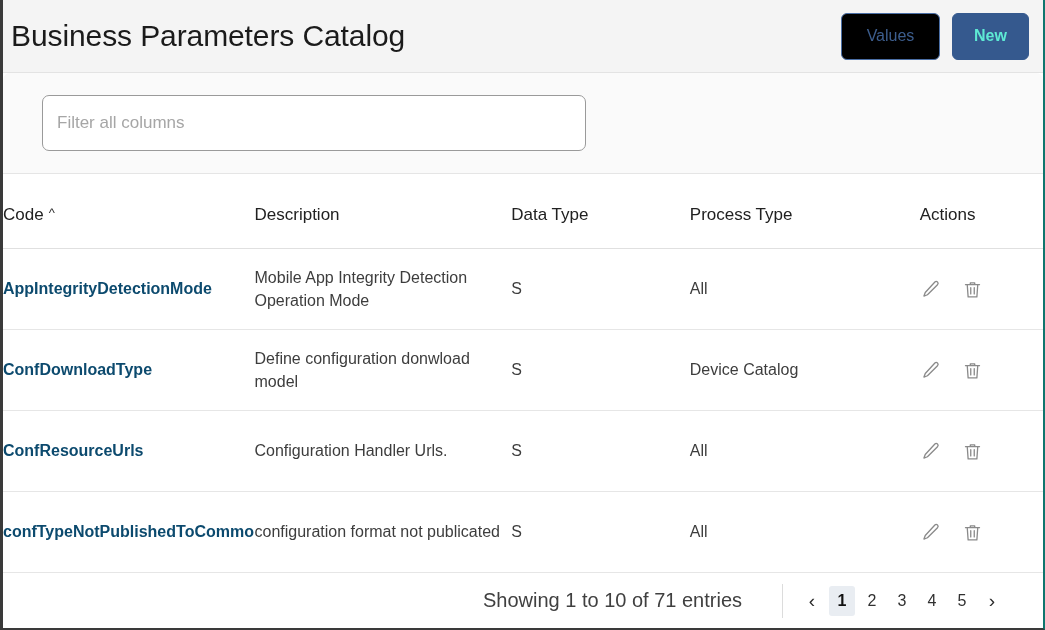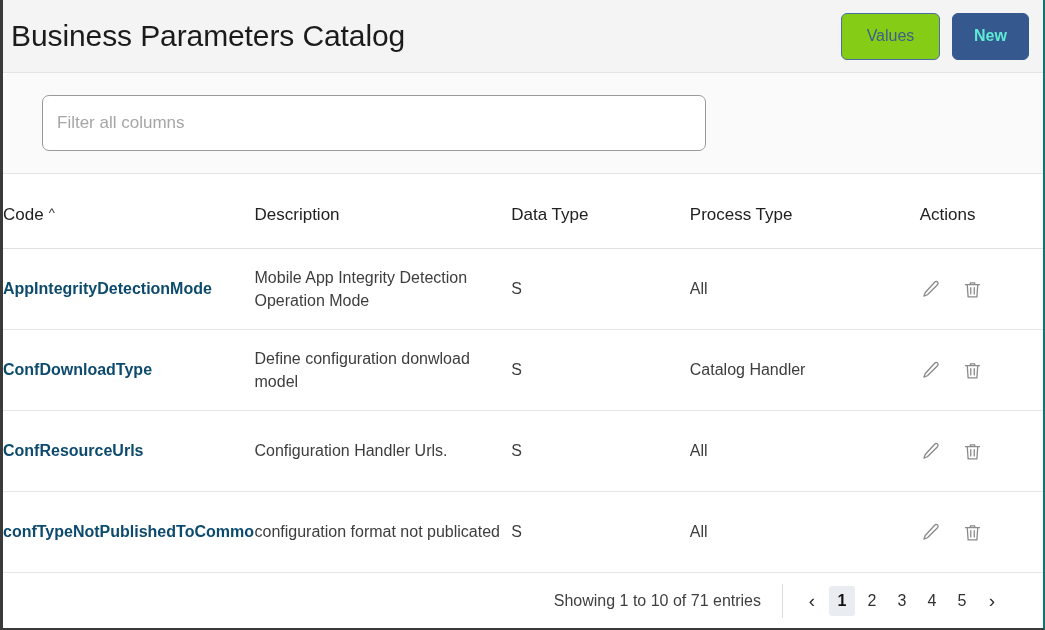--- a/index.html
+++ b/index.html
@@ -51,21 +51,21 @@
     font-size: 16px;
     border-radius: 6px;
     cursor: pointer;
     box-sizing: border-box;
     line-height: 1;
     display: inline-flex;
     align-items: center;
     justify-content: center;
   }
   .btn-outline {
-    background: #84cc16;
+    background: #000000;
     color: #3d5e8e;
     border: 1px solid #4a6ea5;
     padding: 0 18px;
     height: 47px;
     min-width: 99px;
   }
   .btn-primary {
     background: #35598e;
     color: #5eead4;
     border: 1px solid #35598e;
@@ -79,21 +79,21 @@
   .filter-panel {
     background: #fafafa;
     border-bottom: 1px solid #e5e5e5;
     border-top-left-radius: 7px;
     border-top-right-radius: 7px;
     padding: 22px 0 24px 39px;
     box-sizing: border-box;
     height: 101px;
   }
   .filter-input {
-    width: 664px;
+    width: 544px;
     height: 56px;
     box-sizing: border-box;
     border: 1px solid #9a9a9a;
     border-radius: 7px;
     background: #ffffff;
     font-family: "Liberation Sans", sans-serif;
     font-size: 17px;
     color: #1d4ed8;
     padding: 0 14px;
     outline: none;
@@ -183,23 +183,23 @@
   .table-footer {
     display: flex;
     align-items: center;
     justify-content: flex-end;
     height: 55px;
     padding-right: 38px;
     box-sizing: border-box;
     background: #ffffff;
   }
   .entries-info {
-    font-size: 16px;
+    font-size: 20px;
     color: #404040;
-    padding-right: 21px;
+    padding-right: 40px;
     border-right: 1px solid #dcdcdc;
     height: 34px;
     display: flex;
     align-items: center;
   }
   .pager {
     display: flex;
     align-items: center;
     gap: 4px;
     padding-left: 16px;
@@ -305,21 +305,21 @@
         <td class="col-code">
           <div class="cell code-cell">ConfDownloadType</div>
         </td>
         <td class="col-desc">
           <div class="cell">Define configuration donwload model</div>
         </td>
         <td class="col-dtype">
           <div class="cell">S</div>
         </td>
         <td class="col-ptype">
-          <div class="cell">Catalog Handler</div>
+          <div class="cell">Device Catalog</div>
         </td>
         <td class="col-actions">
           <div class="cell actions-wrap">
             <button class="icon-btn" aria-label="edit">
               <svg width="21" height="21" viewBox="0 0 24 24" fill="none" stroke="currentColor" stroke-width="1.5" stroke-linecap="round" stroke-linejoin="round">
                   <path d="M17 3.5a2.1 2.1 0 0 1 3 3L8.5 18 4.5 19.5 6 15.5z"></path>
                 </svg>
             </button>
             <button class="icon-btn" aria-label="delete">
               <svg width="21" height="21" viewBox="0 0 24 24" fill="none" stroke="currentColor" stroke-width="1.5" stroke-linecap="round" stroke-linejoin="round">

